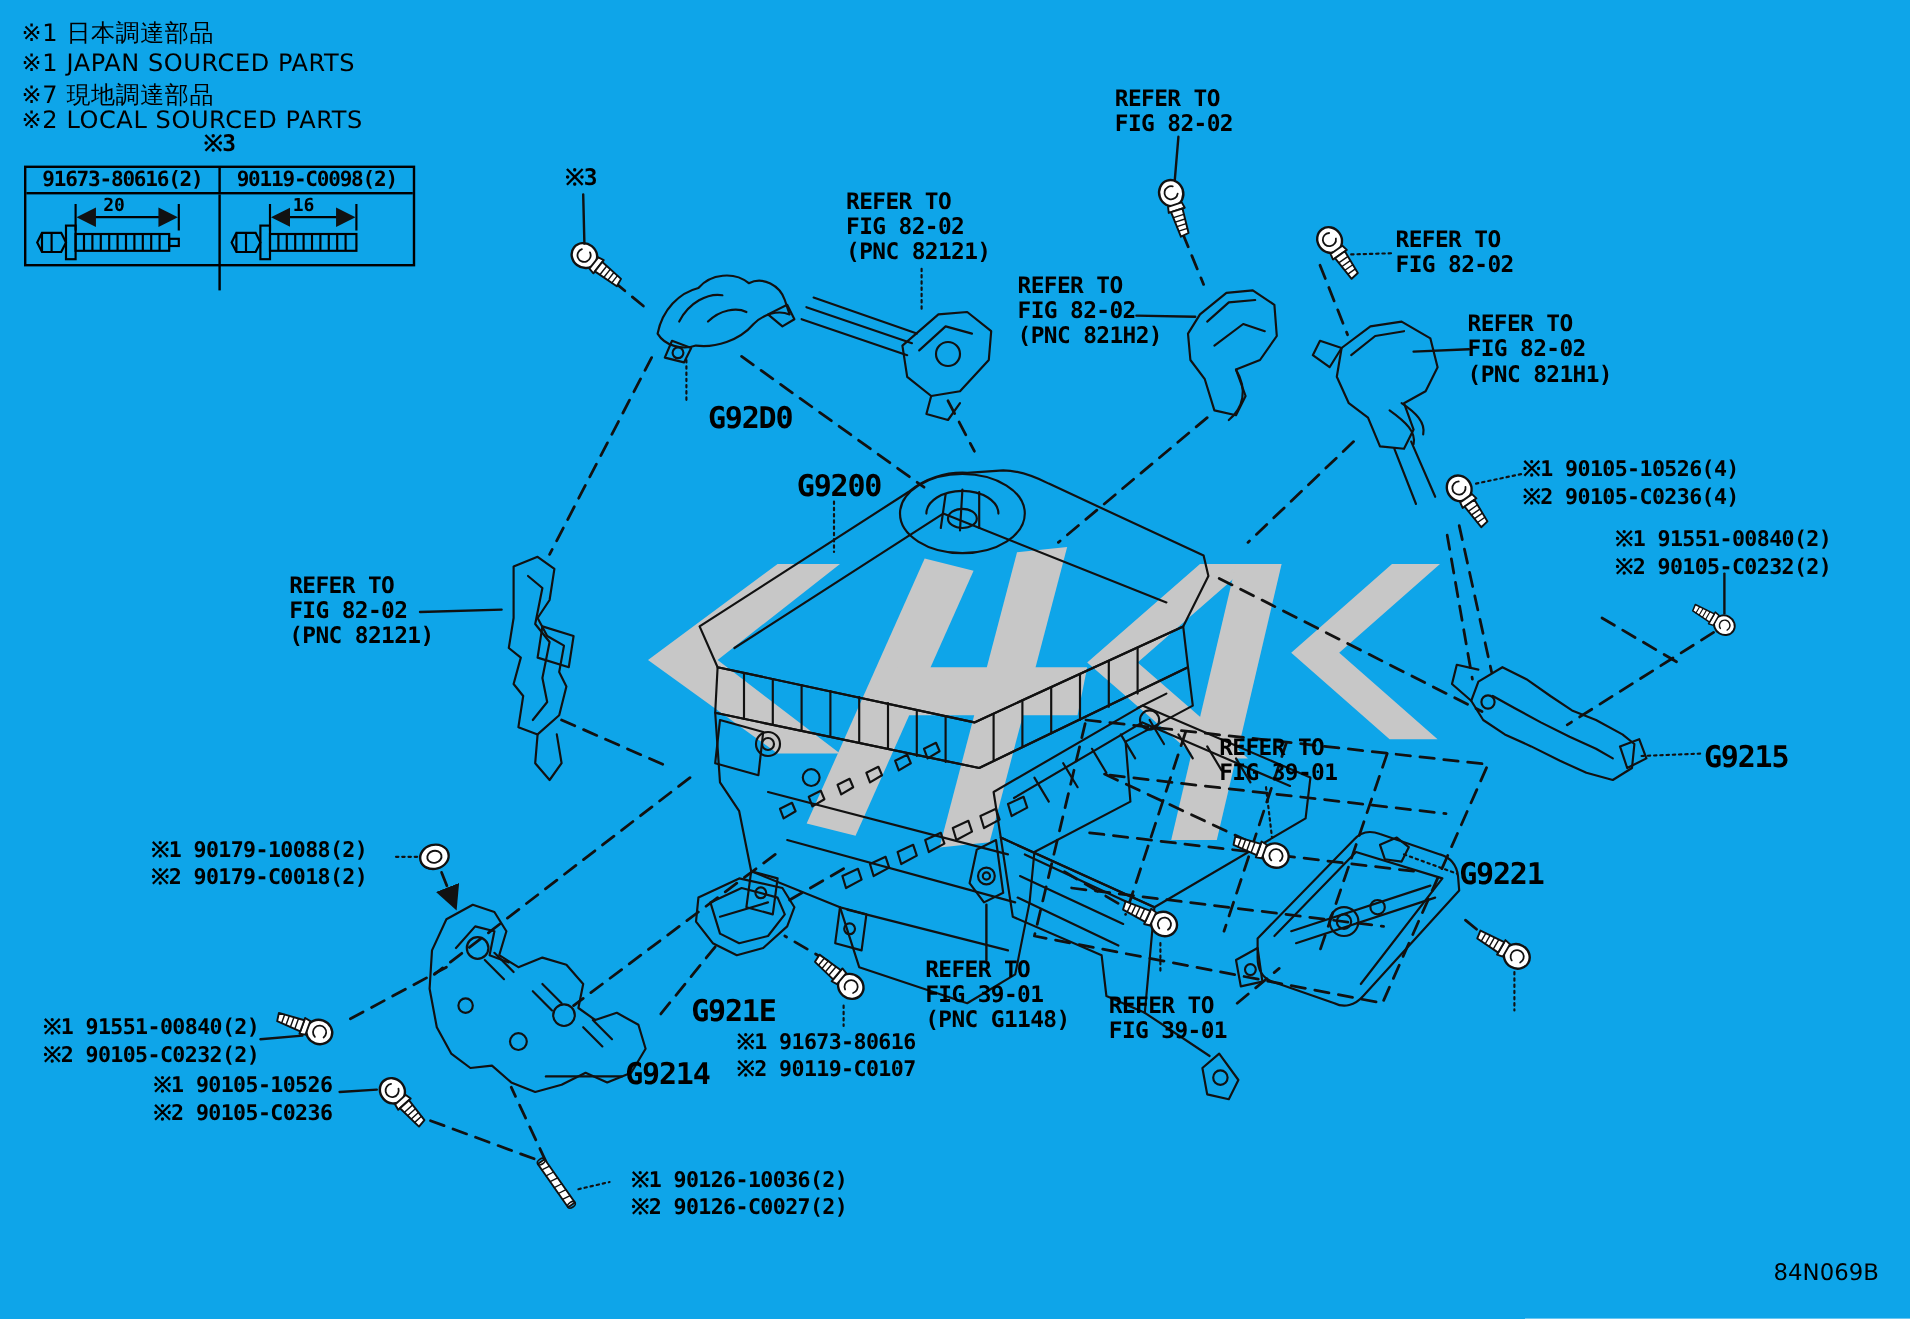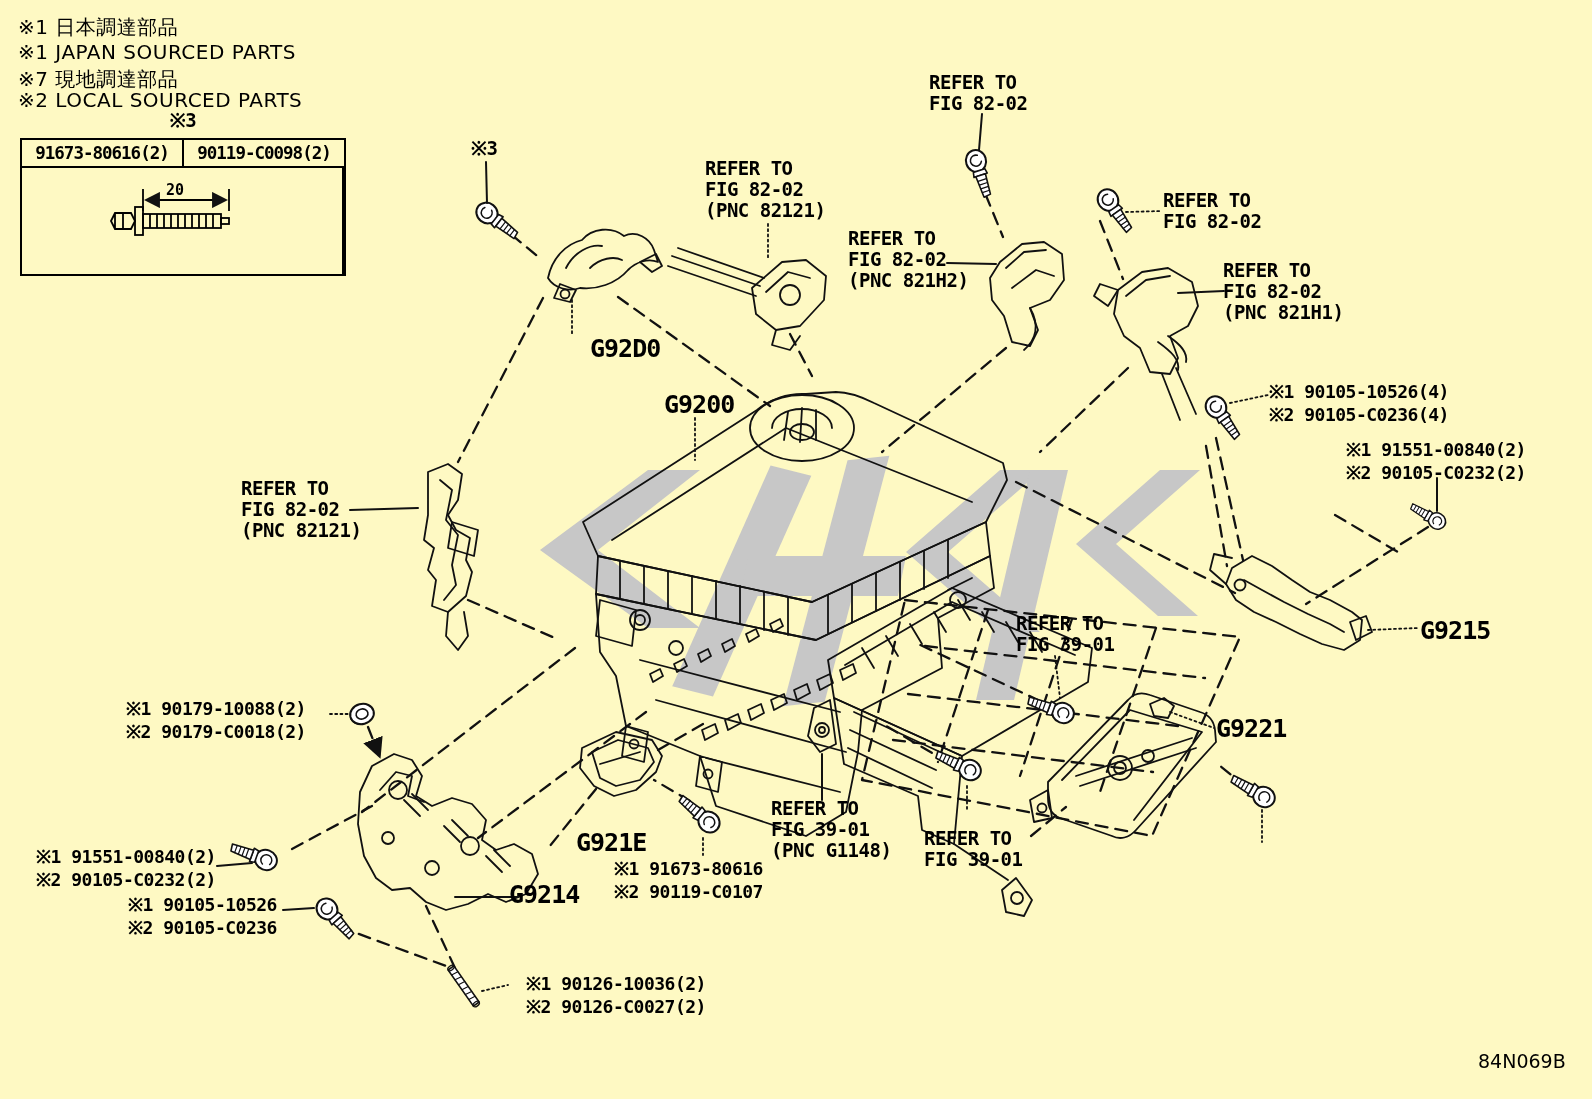--- a/index.html
+++ b/index.html
@@ -1,26 +1,26 @@
 <!DOCTYPE html>
 <html><head>
 <meta charset="utf-8">
 <style>
   html,body{margin:0;padding:0;background:#fff;}
-  #stage{position:relative;width:1592px;height:1099px;background:#fef9c3;overflow:hidden;
+  #stage{position:relative;width:1592px;height:1099px;background:#0ea5e9;overflow:hidden;
          font-family:"DejaVu Sans Mono", monospace;color:#000;text-decoration:underline;}
   #artwork{position:absolute;left:0;top:0;}
   .lbl{position:absolute;white-space:pre-line;}
   .co{font-size:19px;font-weight:bold;line-height:21px;letter-spacing:-0.5px;}
   .pn{font-size:18px;font-weight:bold;line-height:23px;letter-spacing:-0.5px;}
   .pc{font-size:25px;font-weight:bold;letter-spacing:-1px;}
   .legend-line{position:absolute;font-family:"DejaVu Sans",sans-serif;font-size:20px;letter-spacing:0.5px;}
   .docnum{position:absolute;font-family:"DejaVu Sans",sans-serif;font-size:19px;}
   
-  #bolt-table{position:absolute;left:20px;top:138px;width:326px;height:138px;border:2px solid #000;
+  #bolt-table{position:absolute;left:20px;top:138px;width:326px;height:84px;border:2px solid #000;
               display:flex;flex-direction:column;box-sizing:border-box;}
   #bolt-table .hdr{display:flex;height:26px;border-bottom:2px solid #000;}
   #bolt-table .bdy{display:flex;flex:1;justify-content:flex-end;}
   #bolt-table .cell{flex:1;display:flex;align-items:center;justify-content:center;box-sizing:border-box;}
   #bolt-table .hdr .cell{font-size:17.5px;font-weight:bold;letter-spacing:-1px;}
   #bolt-table .c1{border-right:2px solid #000;}
   .dimtext{font-family:"DejaVu Sans Mono",monospace;font-size:15px;font-weight:bold;}
 </style>
 </head>
 <body>
@@ -341,20 +341,40 @@
             <line x1="68" y1="33" x2="68" y2="47"></line>
         <line x1="75" y1="33" x2="75" y2="47"></line>
             <line x1="82" y1="33" x2="82" y2="47"></line>
         <line x1="89" y1="33" x2="89" y2="47"></line>
             <line x1="96" y1="33" x2="96" y2="47"></line>
         <line x1="103" y1="33" x2="103" y2="47"></line>
             <line x1="110" y1="33" x2="110" y2="47"></line>
         <rect x="118" y="37" width="8" height="6"></rect>
       </svg>
     </div>
+    <div class="cell">
+      <svg width="158" height="80" viewBox="0 0 158 80" fill="none" stroke="#000" stroke-width="1.8">
+        <line x1="40" y1="8" x2="40" y2="30"></line>
+            <line x1="112" y1="8" x2="112" y2="30"></line>
+        <line x1="44" y1="19" x2="108" y2="19" marker-start="url(#arrow)" marker-end="url(#arrow)"></line>
+        <text x="68" y="14" class="dimtext" fill="#000" stroke="none" text-anchor="middle">16</text>
+        <path d="M8,40 L12,32 L28,32 L32,40 L28,48 L12,48 Z M12,32 L12,48 M20,32 L20,48"></path>
+        <rect x="32" y="26" width="8" height="28"></rect>
+        <rect x="40" y="33" width="72" height="14"></rect>
+        <line x1="47" y1="33" x2="47" y2="47"></line>
+            <line x1="54" y1="33" x2="54" y2="47"></line>
+        <line x1="61" y1="33" x2="61" y2="47"></line>
+            <line x1="68" y1="33" x2="68" y2="47"></line>
+        <line x1="75" y1="33" x2="75" y2="47"></line>
+            <line x1="82" y1="33" x2="82" y2="47"></line>
+        <line x1="89" y1="33" x2="89" y2="47"></line>
+            <line x1="96" y1="33" x2="96" y2="47"></line>
+        <line x1="103" y1="33" x2="103" y2="47"></line>
+      </svg>
+    </div>
   </div>
 </div>
 
 <div class="lbl co" style="left:471px;top:138px;">※3</div>
 <div class="lbl co" style="left:705px;top:158px;">REFER TO
 FIG 82-02
 (PNC 82121)</div>
 <div class="lbl co" style="left:929px;top:72px;">REFER TO
 FIG 82-02</div>
 <div class="lbl co" style="left:1163px;top:190px;">REFER TO
@@ -389,17 +409,17 @@
 <div class="lbl pn" style="left:614px;top:857px;">※1 91673-80616
 ※2 90119-C0107</div>
 <div class="lbl pn" style="left:502px;top:972px;margin-left:24px;">※1 90126-10036(2)
 ※2 90126-C0027(2)</div>
 
 <div class="lbl pc" style="left:551px;top:334px;margin-left:39px;">G92D0</div>
 <div class="lbl pc" style="left:664px;top:390px;">G9200</div>
 <div class="lbl pc" style="left:1420px;top:616px;">G9215</div>
 <div class="lbl pc" style="left:1216px;top:714px;">G9221</div>
 <div class="lbl pc" style="left:576px;top:828px;">G921E</div>
-<div class="lbl pc" style="left:509px;top:880px;text-align:right;">G9214</div>
+<div class="lbl pc" style="left:521px;top:880px;text-align:right;">G9214</div>
 
 <div class="docnum" style="left:1478px;top:1050px;">84N069B</div>
 
 </div>
 
 </body></html>

